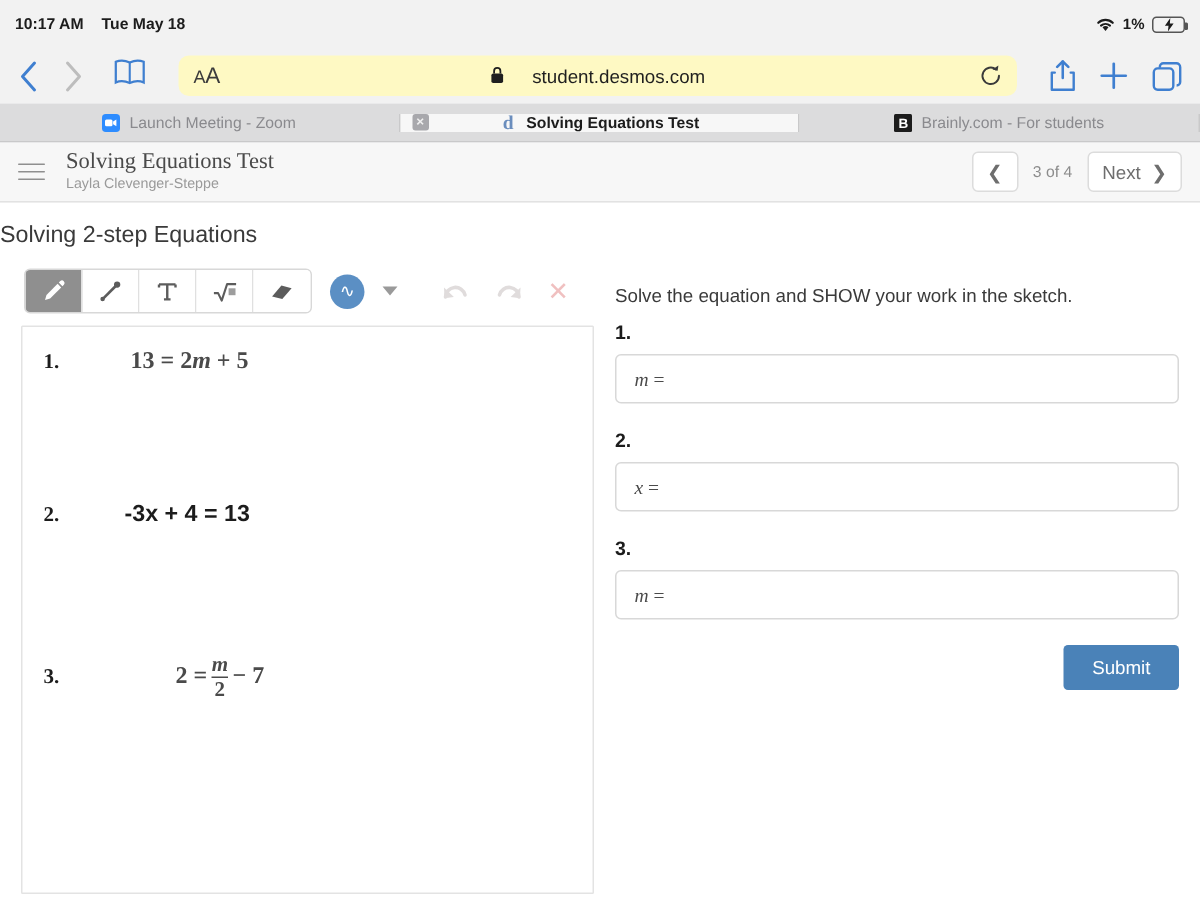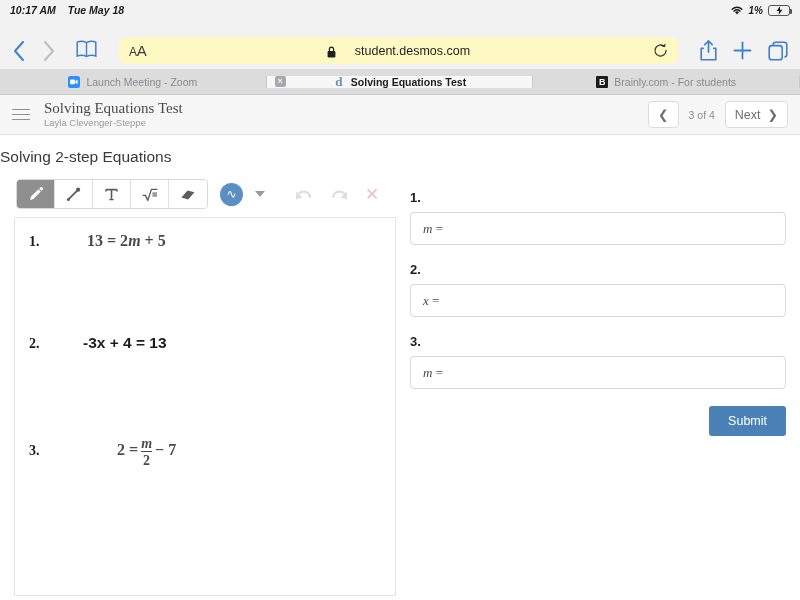--- a/index.html
+++ b/index.html
@@ -9,26 +9,25 @@
     background: #ffffff;
     color: #2b2b2b;
     overflow: hidden;
   }
 
   
   .status-bar {
     height: 18px;
     background: #f2f2f2;
     display: flex;
-    align-items: flex-end;
+    align-items: center;
     padding: 16px 10px;
     font-size: 10.5px;
     font-weight: bold;
     color: #1c1c1c;
-    font-style: italic;
   }
   .status-left { display: flex; gap: 12px; align-items: center; }
   .status-right { margin-left: auto; display: flex; gap: 5px; align-items: center; }
   .wifi-icon { display: block; }
   .batt {
     width: 22px; height: 11px;
     border: 1.3px solid #555;
     border-radius: 3px;
     position: relative;
     display: flex; align-items: center; justify-content: center;
@@ -67,21 +66,21 @@
   .aa-label {
     font-size: 12px;
     color: #3c3c3c;
     letter-spacing: -0.2px;
   }
   .aa-label .big { font-size: 15px; }
   .url-center {
     position: absolute;
     left: 0; right: 0;
     display: flex;
-    align-items: flex-end;
+    align-items: flex-start;
     justify-content: center;
     gap: 19px;
     font-size: 12.5px;
     color: #1f1f1f;
     pointer-events: none;
   }
   .lock-icon { display: block; }
   .reload-btn { margin-left: auto; color: #3a3a3a; display: flex; }
   .tool-icon { color: #3f7fd0; display: flex; align-items: center; }
 
@@ -504,20 +503,21 @@
         <span class="eq-num">3.</span>
         <span class="eq-body" style="margin-left:60px;">2 =<span class="frac">
               <span class="num">m</span>
               <span class="den">2</span>
             </span>− 7</span>
       </div>
     </div>
   </div>
 
   <div class="right-col">
+    <div class="prompt">Solve the equation and SHOW your work in the sketch.</div>
 
     <div class="q-label">1.</div>
     <div class="answer-box">
       <span><i>m</i> <span>=</span></span>
       <span></span>
     </div>
 
     <div class="q-label">2.</div>
     <div class="answer-box">
       <span><i>x</i> <span>=</span></span>

